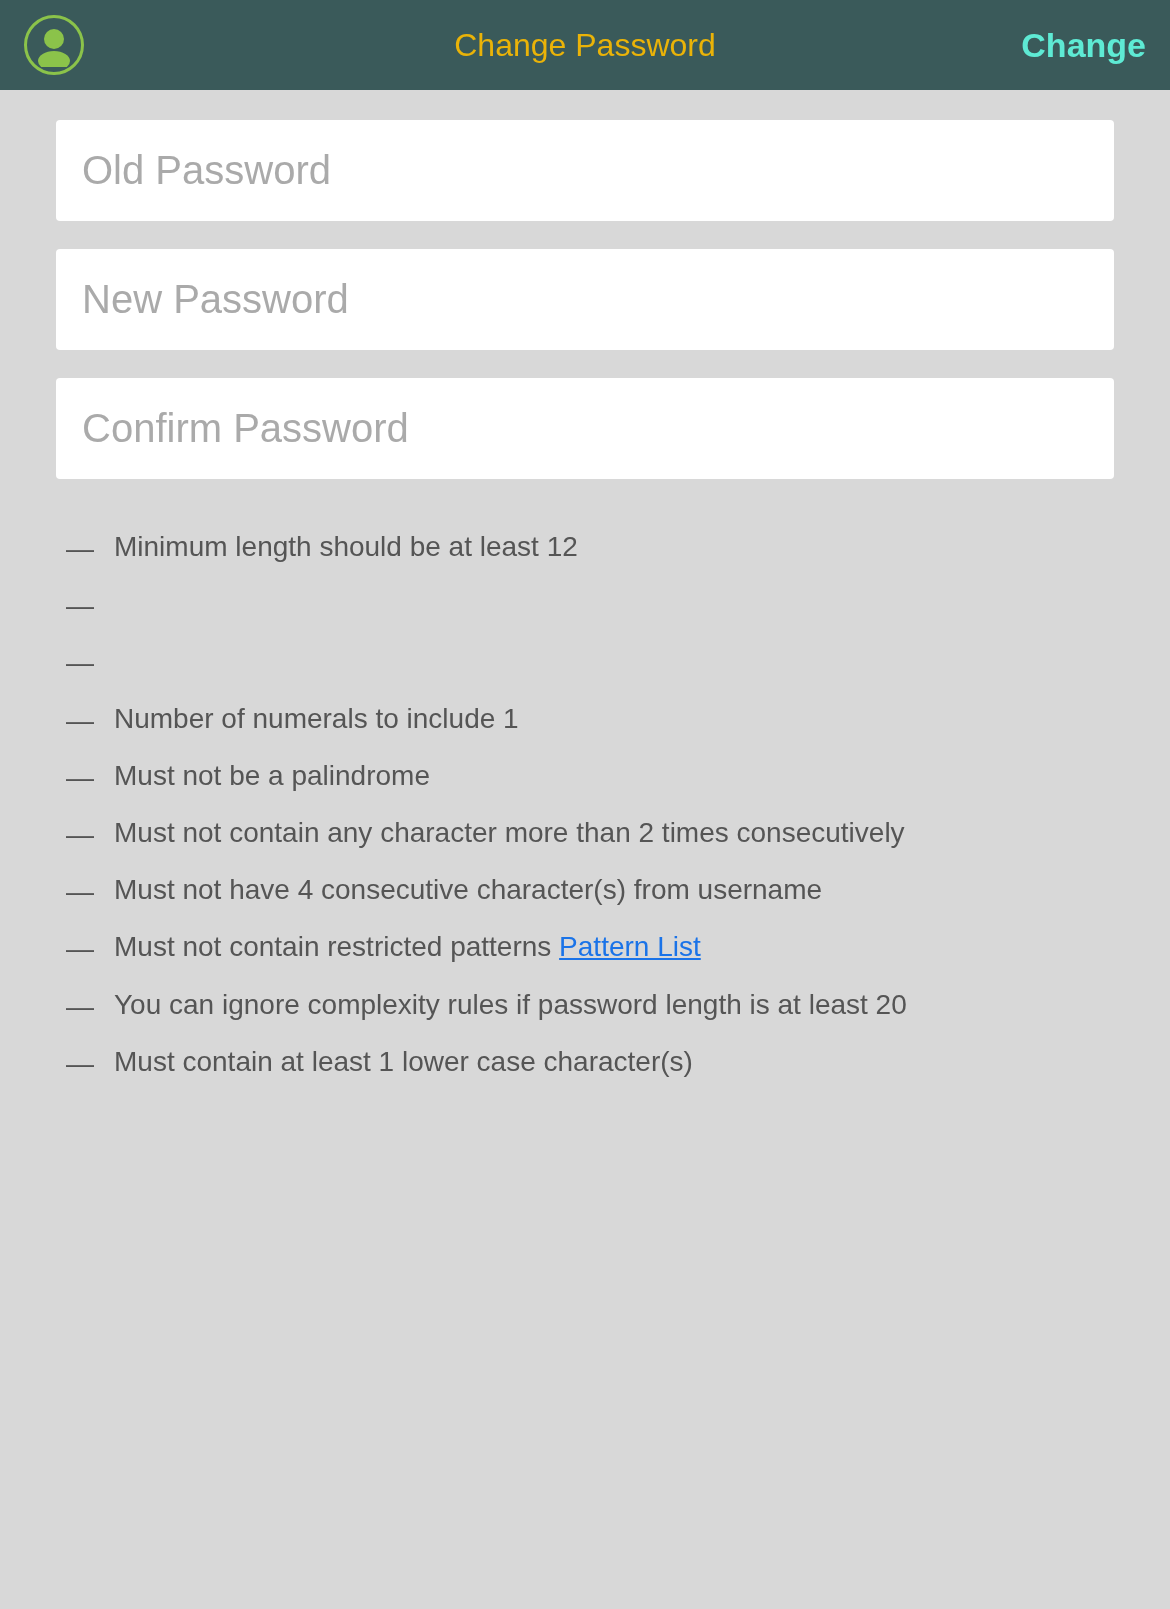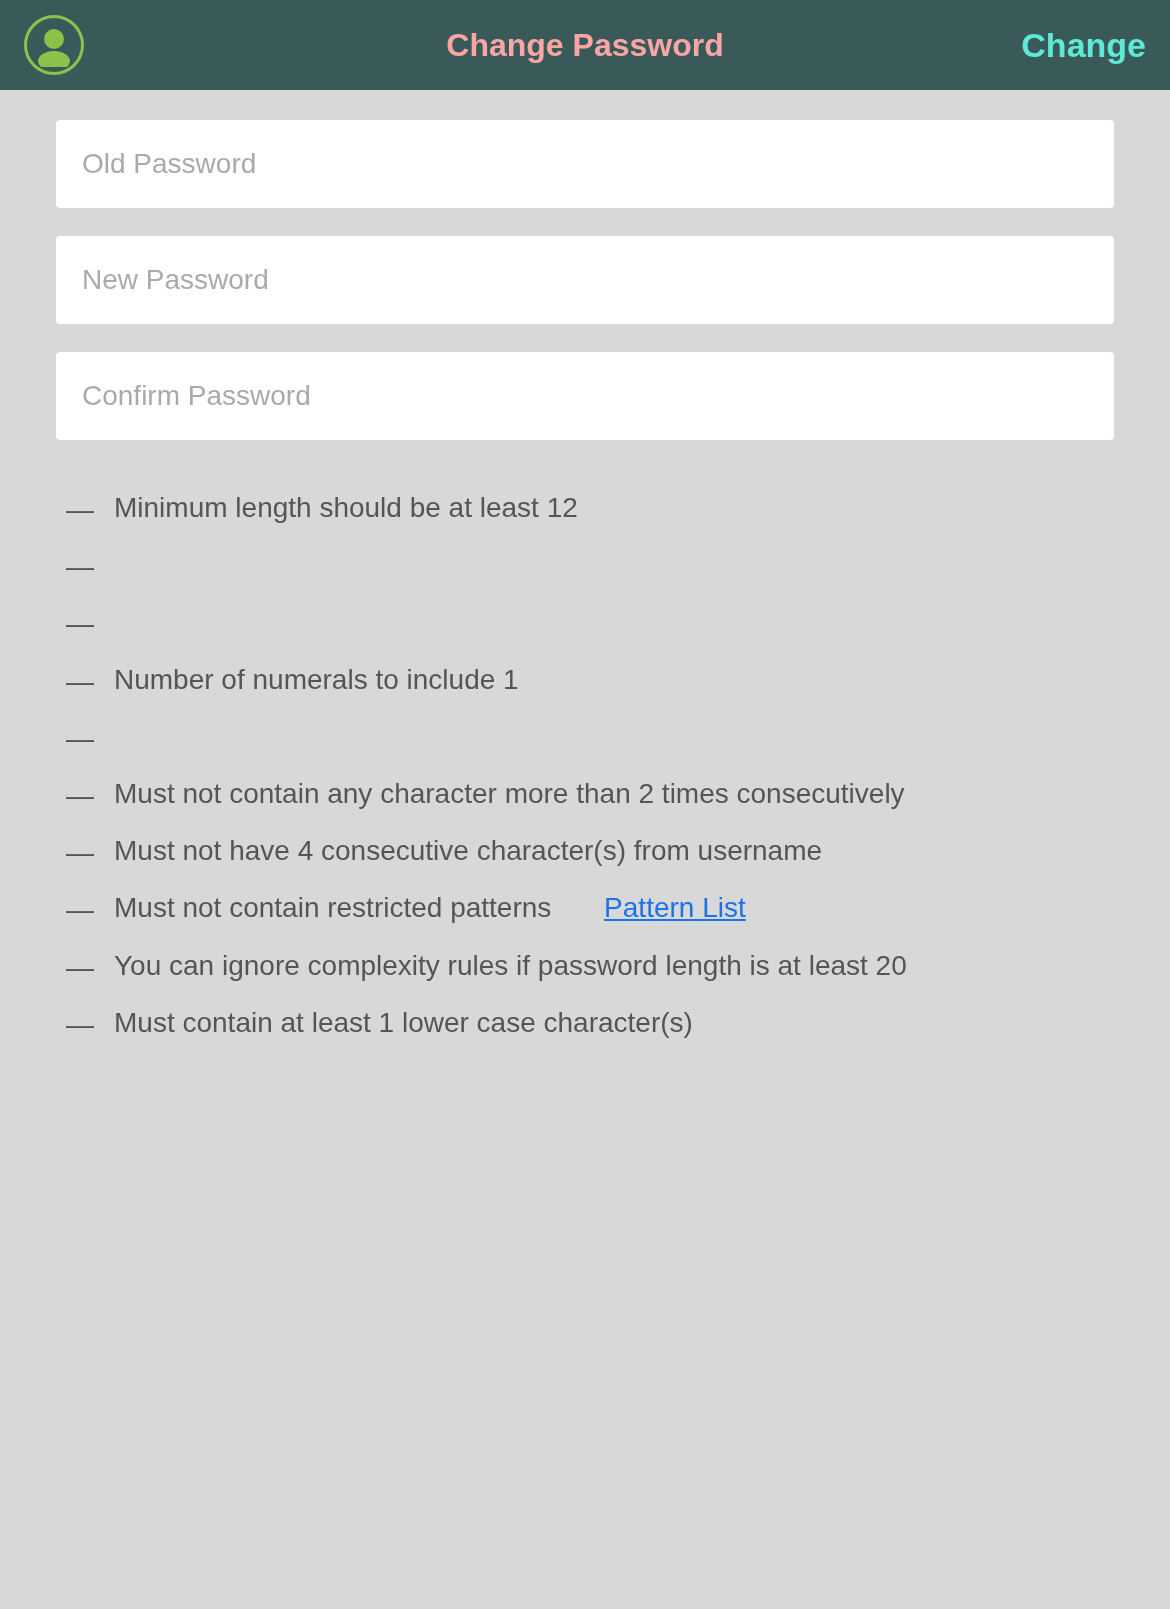--- a/index.html
+++ b/index.html
@@ -39,23 +39,23 @@
       justify-content: center;
       overflow: hidden;
     }
 
     .avatar-icon svg {
       width: 44px;
       height: 44px;
     }
 
     .header-title {
-      color: #fca5a5;
+      color: #eab308;
       font-size: 32px;
-      font-weight: 700;
+      font-weight: 400;
       position: absolute;
       left: 50%;
       transform: translateX(-50%);
     }
 
     .change-button {
       color: #5eead4;
       font-size: 34px;
       font-weight: 700;
       background: none;
@@ -66,21 +66,21 @@
     .content {
       padding: 30px 56px;
     }
 
     .input-field {
       width: 100%;
       background-color: #ffffff;
       border: none;
       border-radius: 4px;
       padding: 28px 26px;
-      font-size: 28px;
+      font-size: 40px;
       color: #aaaaaa;
       margin-bottom: 28px;
       outline: none;
     }
 
     .input-field::placeholder {
       color: #aaaaaa;
     }
 
     .rules-section {
@@ -108,21 +108,20 @@
     .rule-text {
       color: #555555;
       font-size: 28px;
       line-height: 1.4;
     }
 
     .pattern-link {
       color: #1a73e8;
       text-decoration: underline;
       cursor: pointer;
-      margin-left: 45px;
     }
   </style>
 </head>
 <body>
 
 <header class="header">
   <div class="header-left">
     <div class="avatar-icon">
       <svg viewBox="0 0 44 44" xmlns="http://www.w3.org/2000/svg">
         <circle cx="22" cy="16" r="10" fill="#8bc34a"></circle>
@@ -150,20 +149,21 @@
       </div>
       <div class="rule-item">
         <span class="rule-dash">—</span>
       </div>
       <div class="rule-item">
         <span class="rule-dash">—</span>
         <span class="rule-text">Number of numerals to include 1</span>
       </div>
       <div class="rule-item">
         <span class="rule-dash">—</span>
+        <span class="rule-text">Must not be a palindrome</span>
       </div>
       <div class="rule-item">
         <span class="rule-dash">—</span>
         <span class="rule-text">Must not contain any character more than 2 times consecutively</span>
       </div>
       <div class="rule-item">
         <span class="rule-dash">—</span>
         <span class="rule-text">Must not have 4 consecutive character(s) from username</span>
       </div>
       <div class="rule-item">

